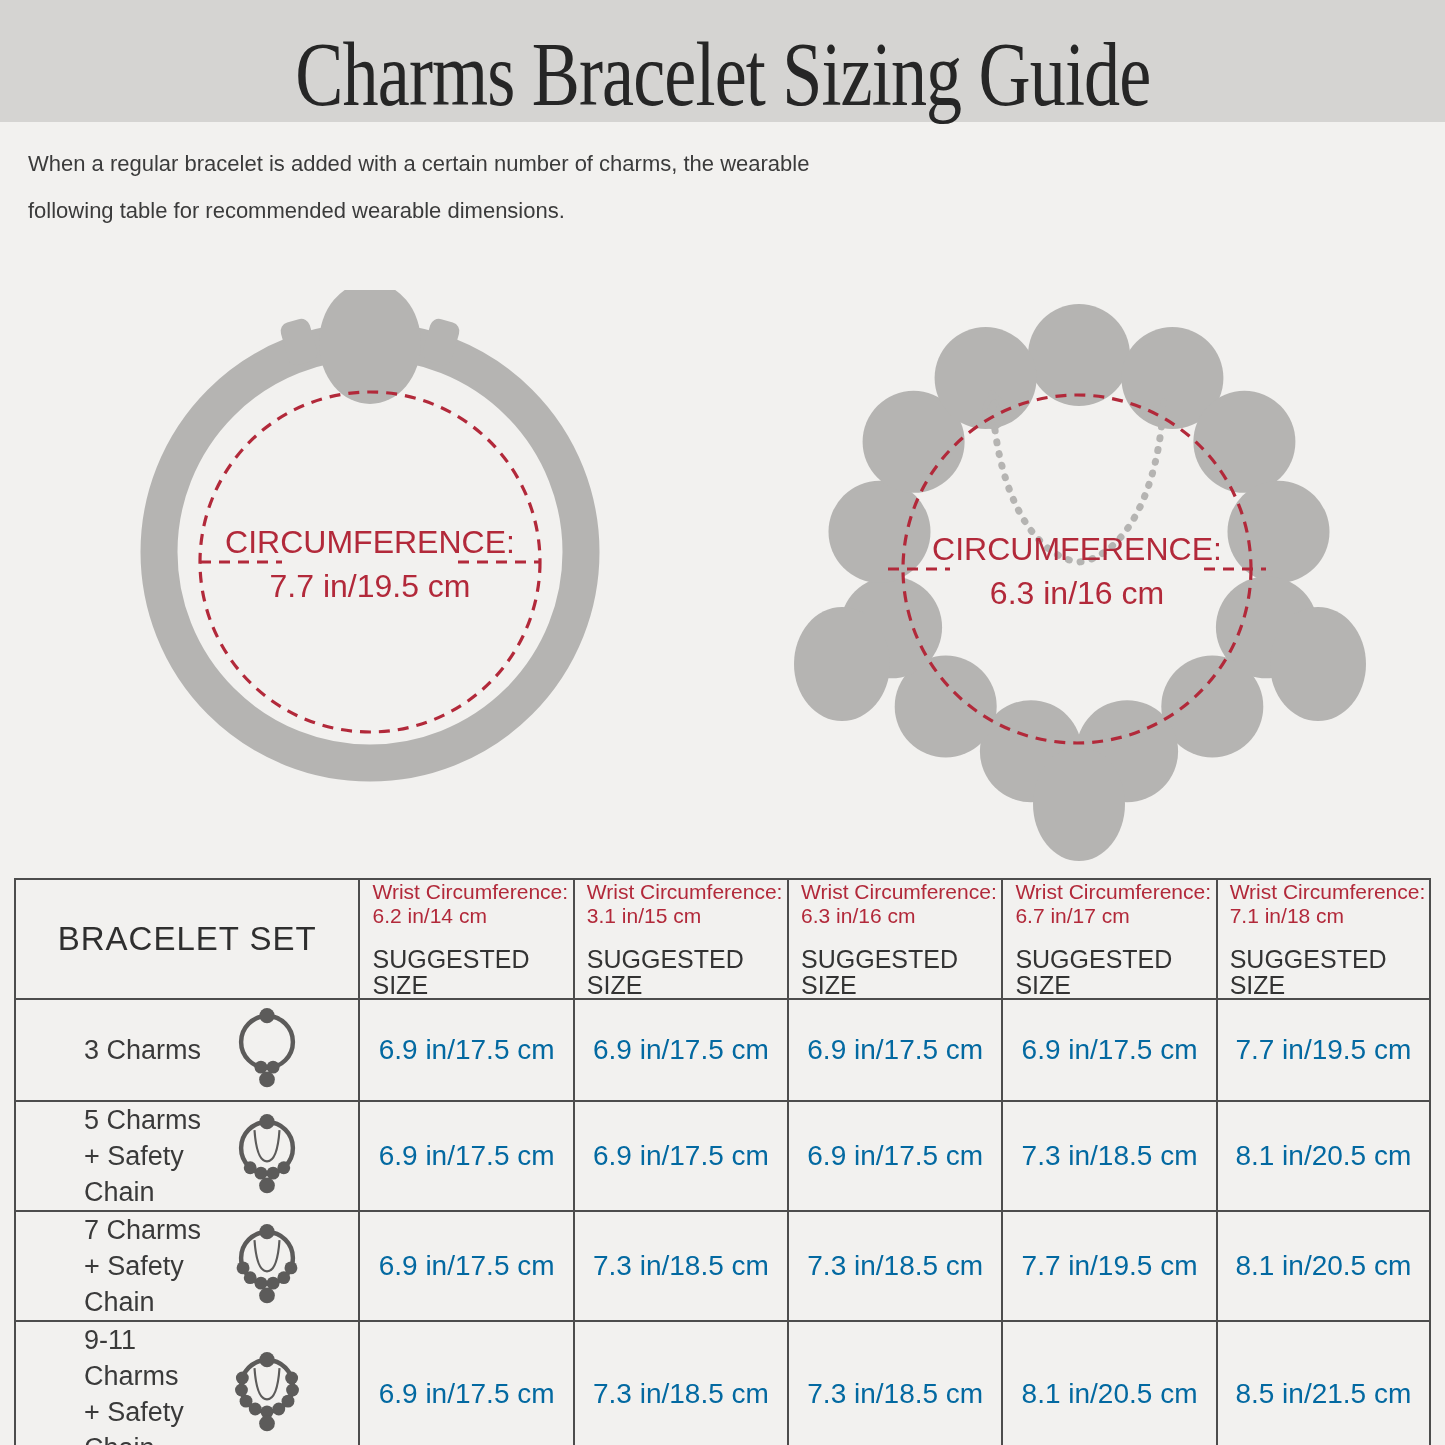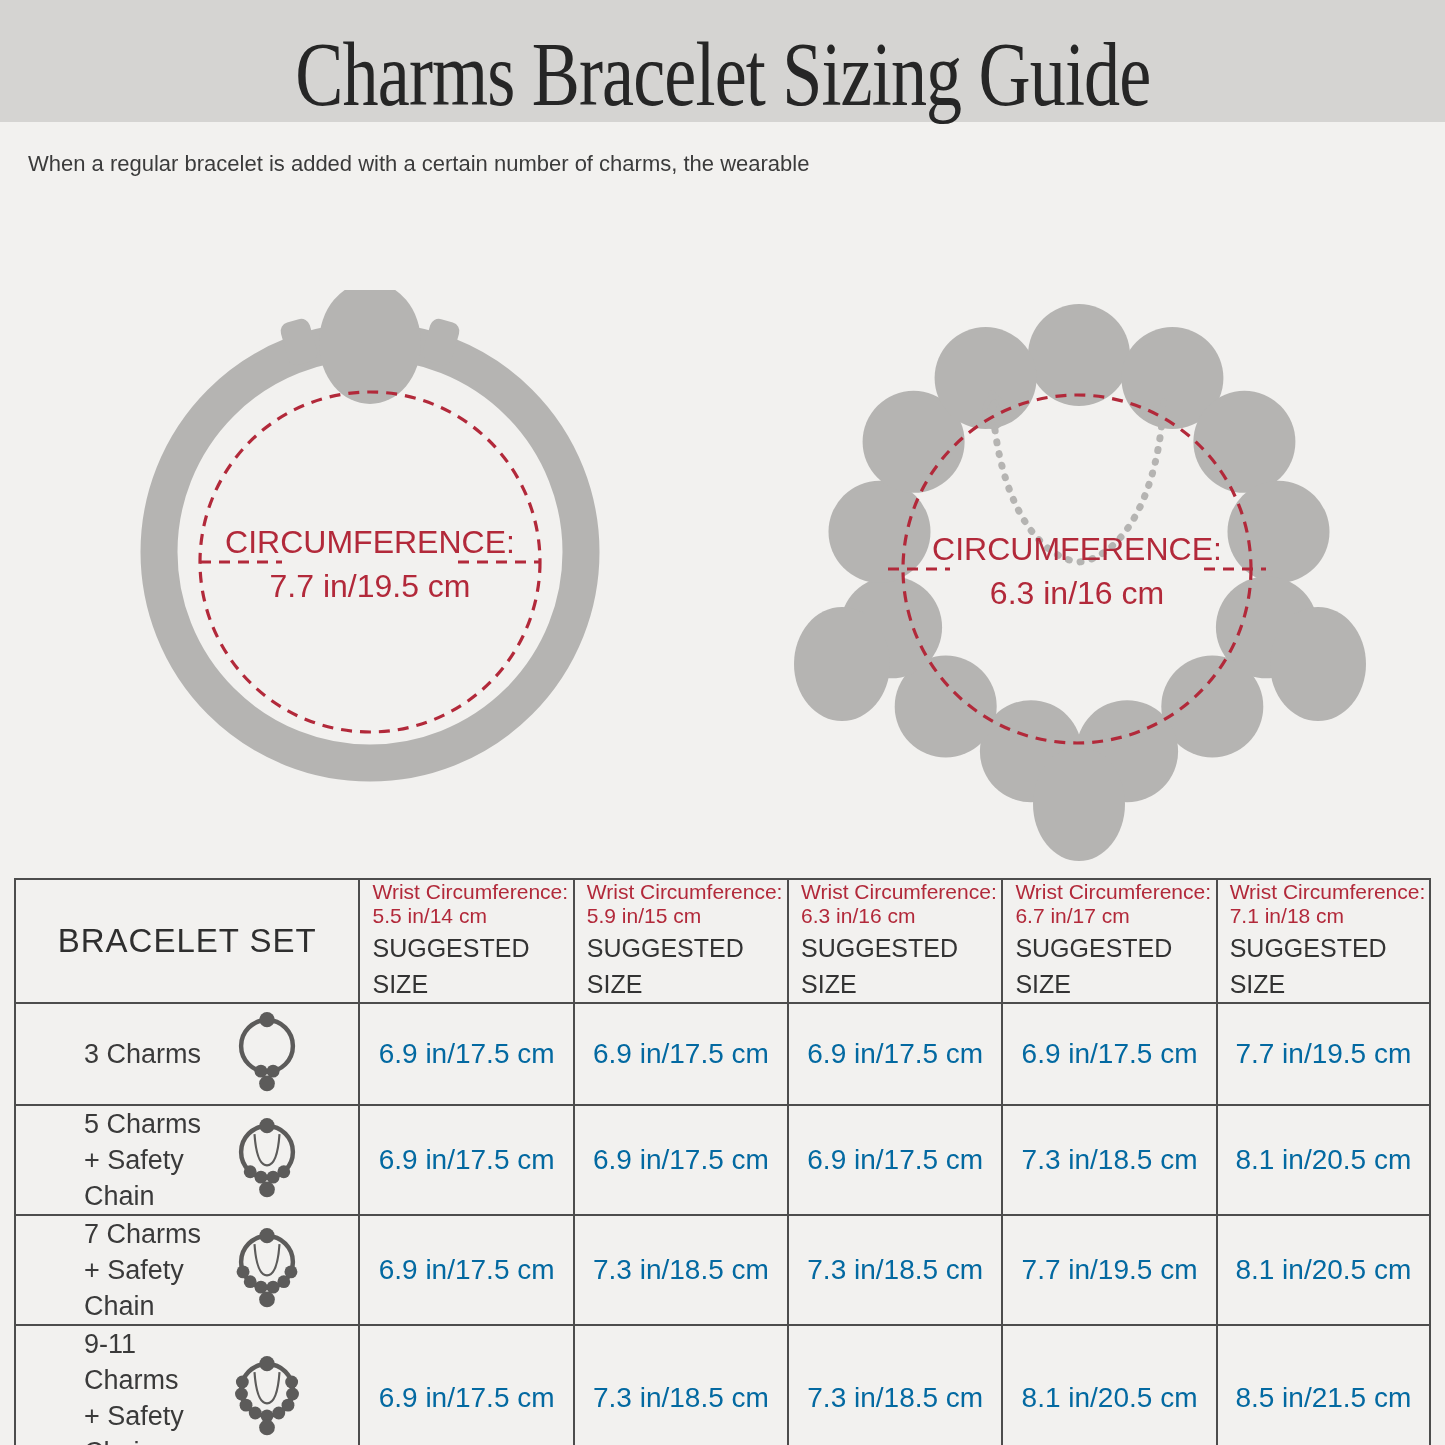--- a/index.html
+++ b/index.html
@@ -53,38 +53,39 @@
   }
   .size-table th { height:97px; font-weight:400; }
   .size-table td { height:95px; }
   .size-table tr:last-child td { height:87px; }
 
   .set-header {
     font-size:33px; letter-spacing:1px; color:#2f2f2f; text-align:center;
   }
   .col-header { padding-left:12px; text-align:left;border-radius:31px; }
   .col-header .wc-line { color:var(--accent-red,#b2293a); font-size:21px; line-height:24px; }
-  .col-header .sub-line { color:#333; font-size:25px; line-height:36px; margin-top:2px; }
+  .col-header .sub-line { color:#333; font-size:25px; line-height:26px; margin-top:18px; }
 
   .set-cell { padding:0 44px 0 68px; }
   .set-cell-inner { display:flex; align-items:center; justify-content:space-between; height:100%; }
   .set-label { font-size:27px; line-height:36px; color:#3a3a3a; text-align:left; }
   .charm-icon { width:94px; height:100px; display:block; flex:0 0 auto; }
 
   .value-cell { text-align:center; font-size:28px; color:#0369a1; }
 </style>
 </head>
 <body>
 
 <div class="header-band">
   <div class="page-title">Charms Bracelet Sizing Guide</div>
 </div>
 
 <div class="intro">
   <div class="intro-line">When a regular bracelet is added with a certain number of charms, the wearable</div>
+  <div class="intro-line">following table for recommended wearable dimensions.</div>
 </div>
 
 <svg class="diagram-left" viewBox="0 0 604 502">
   <circle class="band" cx="302" cy="262" r="211" stroke-width="37"></circle>
   <rect class="fillgray" x="216" y="30" width="30" height="44" rx="9" transform="rotate(-16 231 52)"></rect>
   <rect class="fillgray" x="358" y="30" width="30" height="44" rx="9" transform="rotate(16 373 52)"></rect>
   <ellipse class="fillgray" cx="302" cy="53" rx="51" ry="61"></ellipse>
   <circle class="reddash" cx="302" cy="272" r="170"></circle>
   <line class="reddash" x1="132" y1="272" x2="214" y2="272"></line>
   <line class="reddash" x1="390" y1="272" x2="472" y2="272"></line>
@@ -133,26 +134,26 @@
       <col style="width:214px">
     <col style="width:214px">
       <col style="width:214px">
       <col style="width:213px">
   </colgroup>
   <tbody>
       <tr>
     <th class="set-header">BRACELET SET</th>
     <th class="col-header">
       <div class="wc-line">Wrist Circumference:</div>
-      <div class="wc-line">5.5 in/14 cm</div>
-      <div class="sub-line">SUGGESTED SIZE</div>
-    </th>
-    <th class="col-header">
-      <div class="wc-line">Wrist Circumference:</div>
-      <div class="wc-line">5.9 in/15 cm</div>
+      <div class="wc-line">6.2 in/14 cm</div>
+      <div class="sub-line">SUGGESTED SIZE</div>
+    </th>
+    <th class="col-header">
+      <div class="wc-line">Wrist Circumference:</div>
+      <div class="wc-line">3.1 in/15 cm</div>
       <div class="sub-line">SUGGESTED SIZE</div>
     </th>
     <th class="col-header">
       <div class="wc-line">Wrist Circumference:</div>
       <div class="wc-line">6.3 in/16 cm</div>
       <div class="sub-line">SUGGESTED SIZE</div>
     </th>
     <th class="col-header">
       <div class="wc-line">Wrist Circumference:</div>
       <div class="wc-line">6.7 in/17 cm</div>

